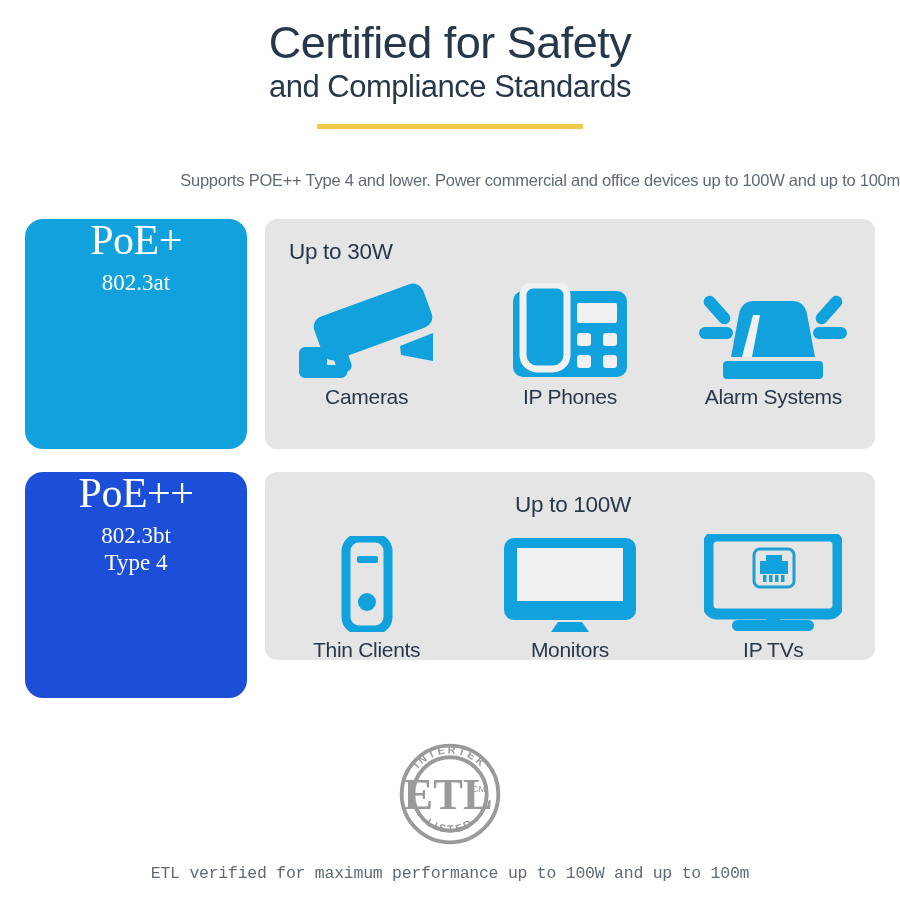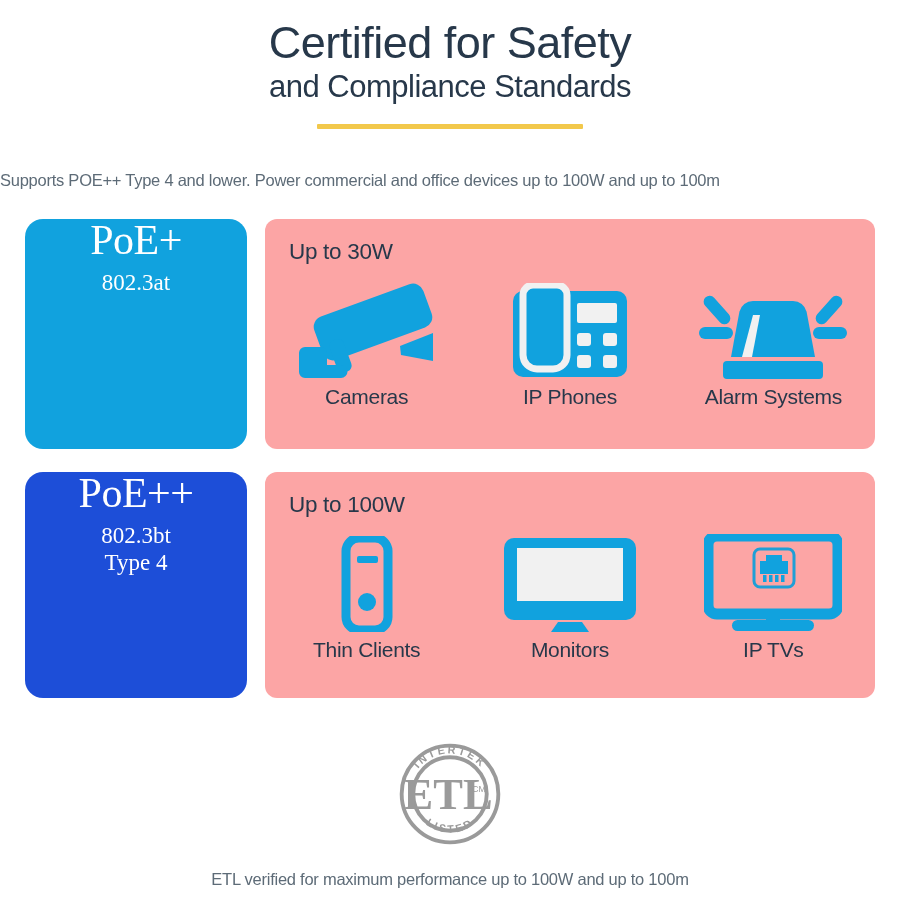--- a/index.html
+++ b/index.html
@@ -31,22 +31,22 @@
 
   .divider {
     width: 266px;
     height: 5px;
     background: #f2c84b;
     margin: 19px auto 0 auto;
     border-radius: 1px;
   }
 
   .subtitle {
-    margin: 42px 12px 0 0;
-    text-align: left;
+    margin: 42px 0 0 0;
+    text-align: right;
     color: #5d6b77;
     font-size: 16.5px;
     letter-spacing: -0.25px;
     white-space: nowrap;
   }
 
   
   .rows {
     margin-top: 29px;
     padding: 0 25px;
@@ -81,28 +81,28 @@
   .badge-sub {
     font-size: 23px;
     font-weight: 400;
     line-height: 1.16;
     margin-top: 9px;
     text-align: center;
   }
 
   .panel {
     flex: 1 1 auto;
-    background: #fca5a5;
+    background: #e5e5e5;
     border-radius: 12px;
     padding: 20px 18px 4px 18px;
     box-sizing: border-box;
     position: relative;
   }
   .panel.p1 { height: 230px; }
-  .panel.p2 { height: 226px; }
+  .panel.p2 { height: 188px; text-align: center; }
 
   .panel-heading {
     color: #27384a;
     font-size: 22.5px;
     letter-spacing: -0.3px;
     margin: 0 0 0 6px;
   }
 
   .items {
     display: flex;
@@ -134,25 +134,26 @@
   
   .footer {
     margin-top: 38px;
     text-align: center;
   }
   .etl-wrap {
     display: flex;
     justify-content: center;
   }
   .footer-caption {
-    margin-top: 18px;
+    margin-top: 12px;
     color: #5d6b77;
     font-size: 16.5px;
     letter-spacing: -0.25px;
     white-space: nowrap;
+    font-family: Liberation Mono, monospace;
   }
 </style>
 </head>
 <body>
 
 <div class="header">
   <div class="title-line l1">Certified for Safety</div>
   <div class="title-line l2">and Compliance Standards</div>
   <div class="divider"></div>
   <p class="subtitle">Supports POE++ Type 4 and lower. Power commercial and office devices up to 100W and up to 100m</p>

